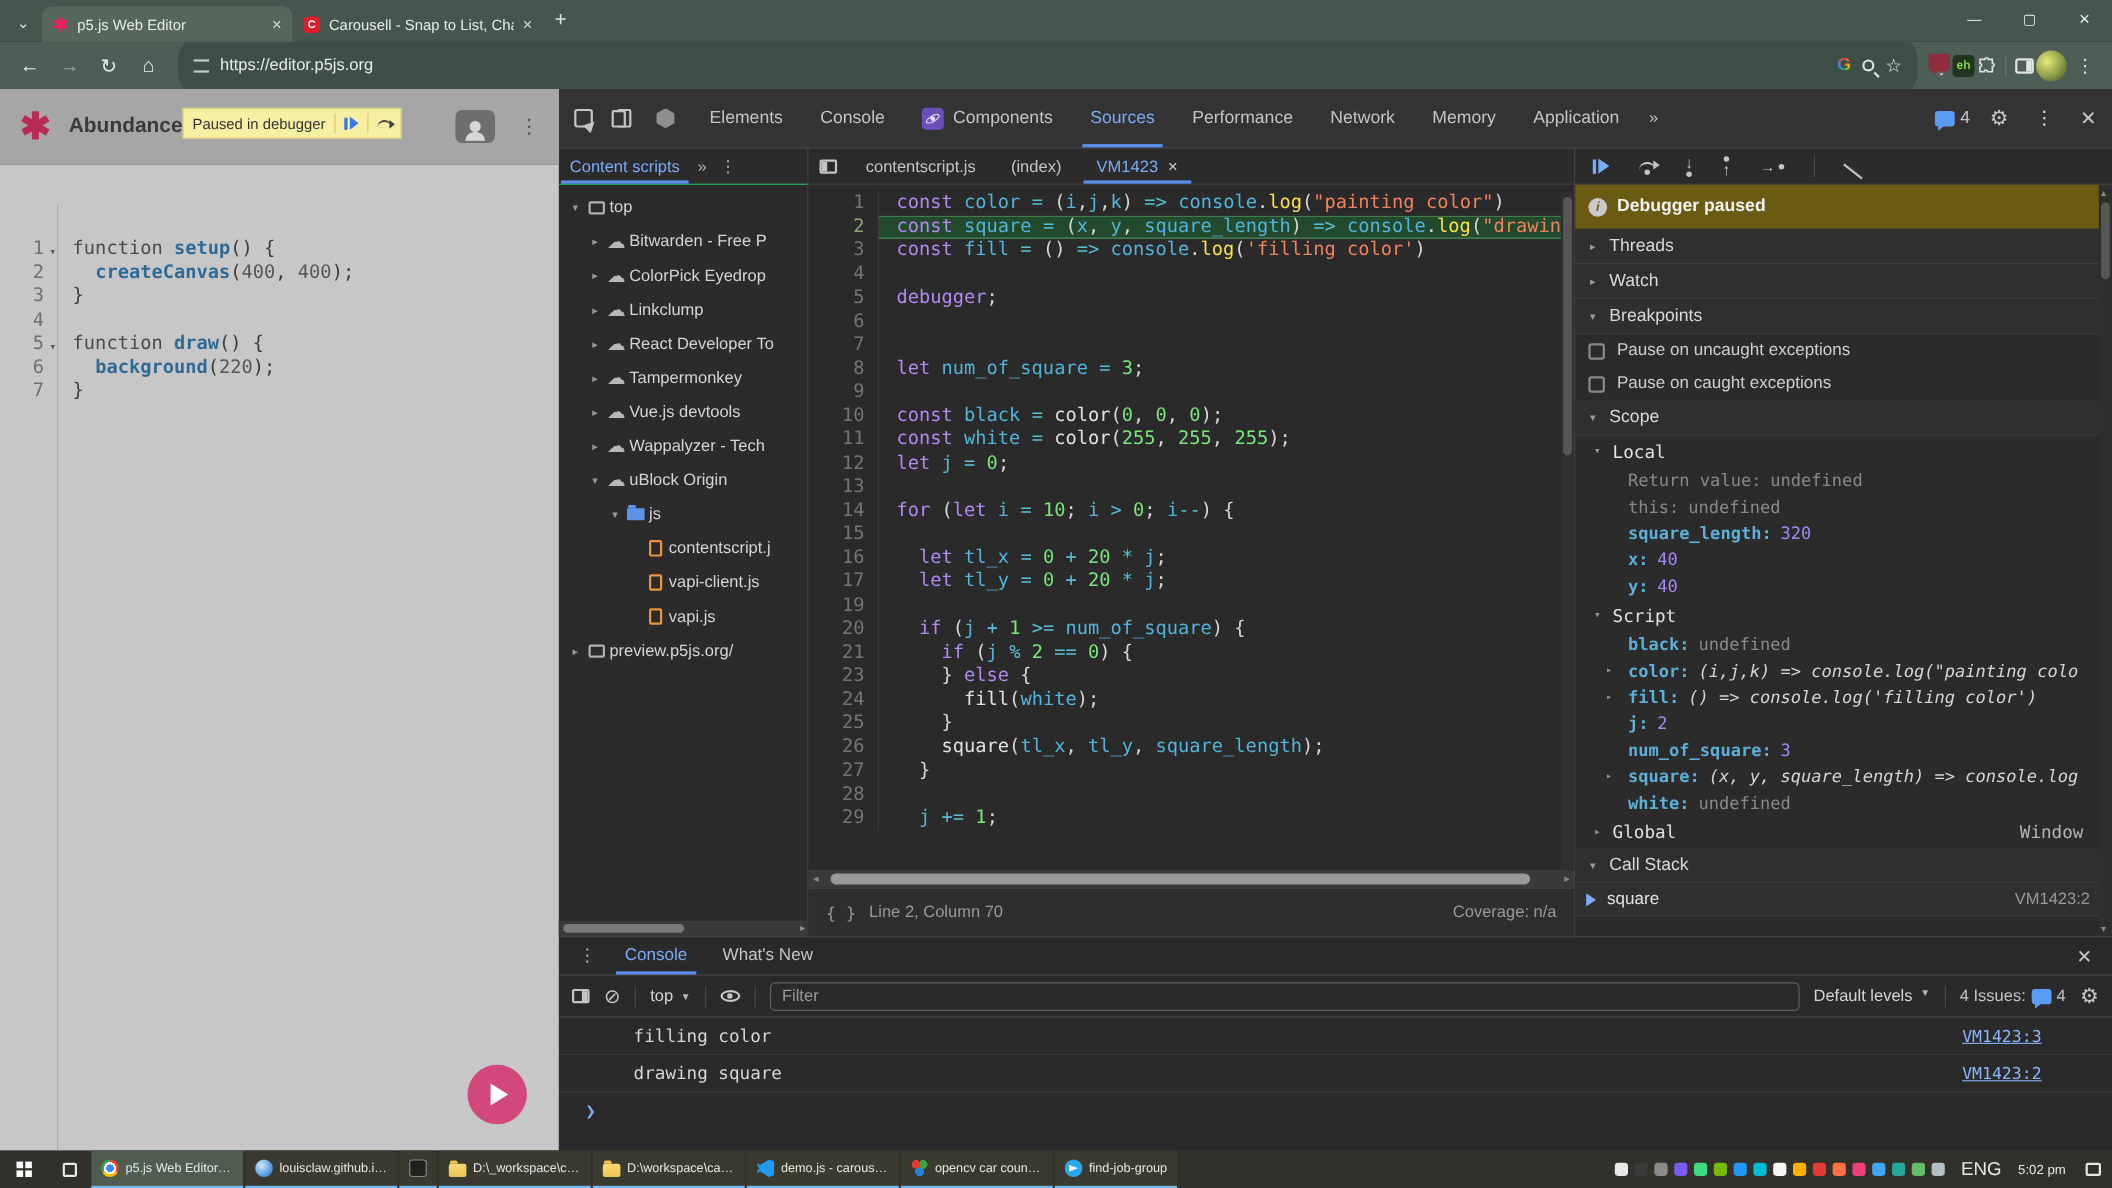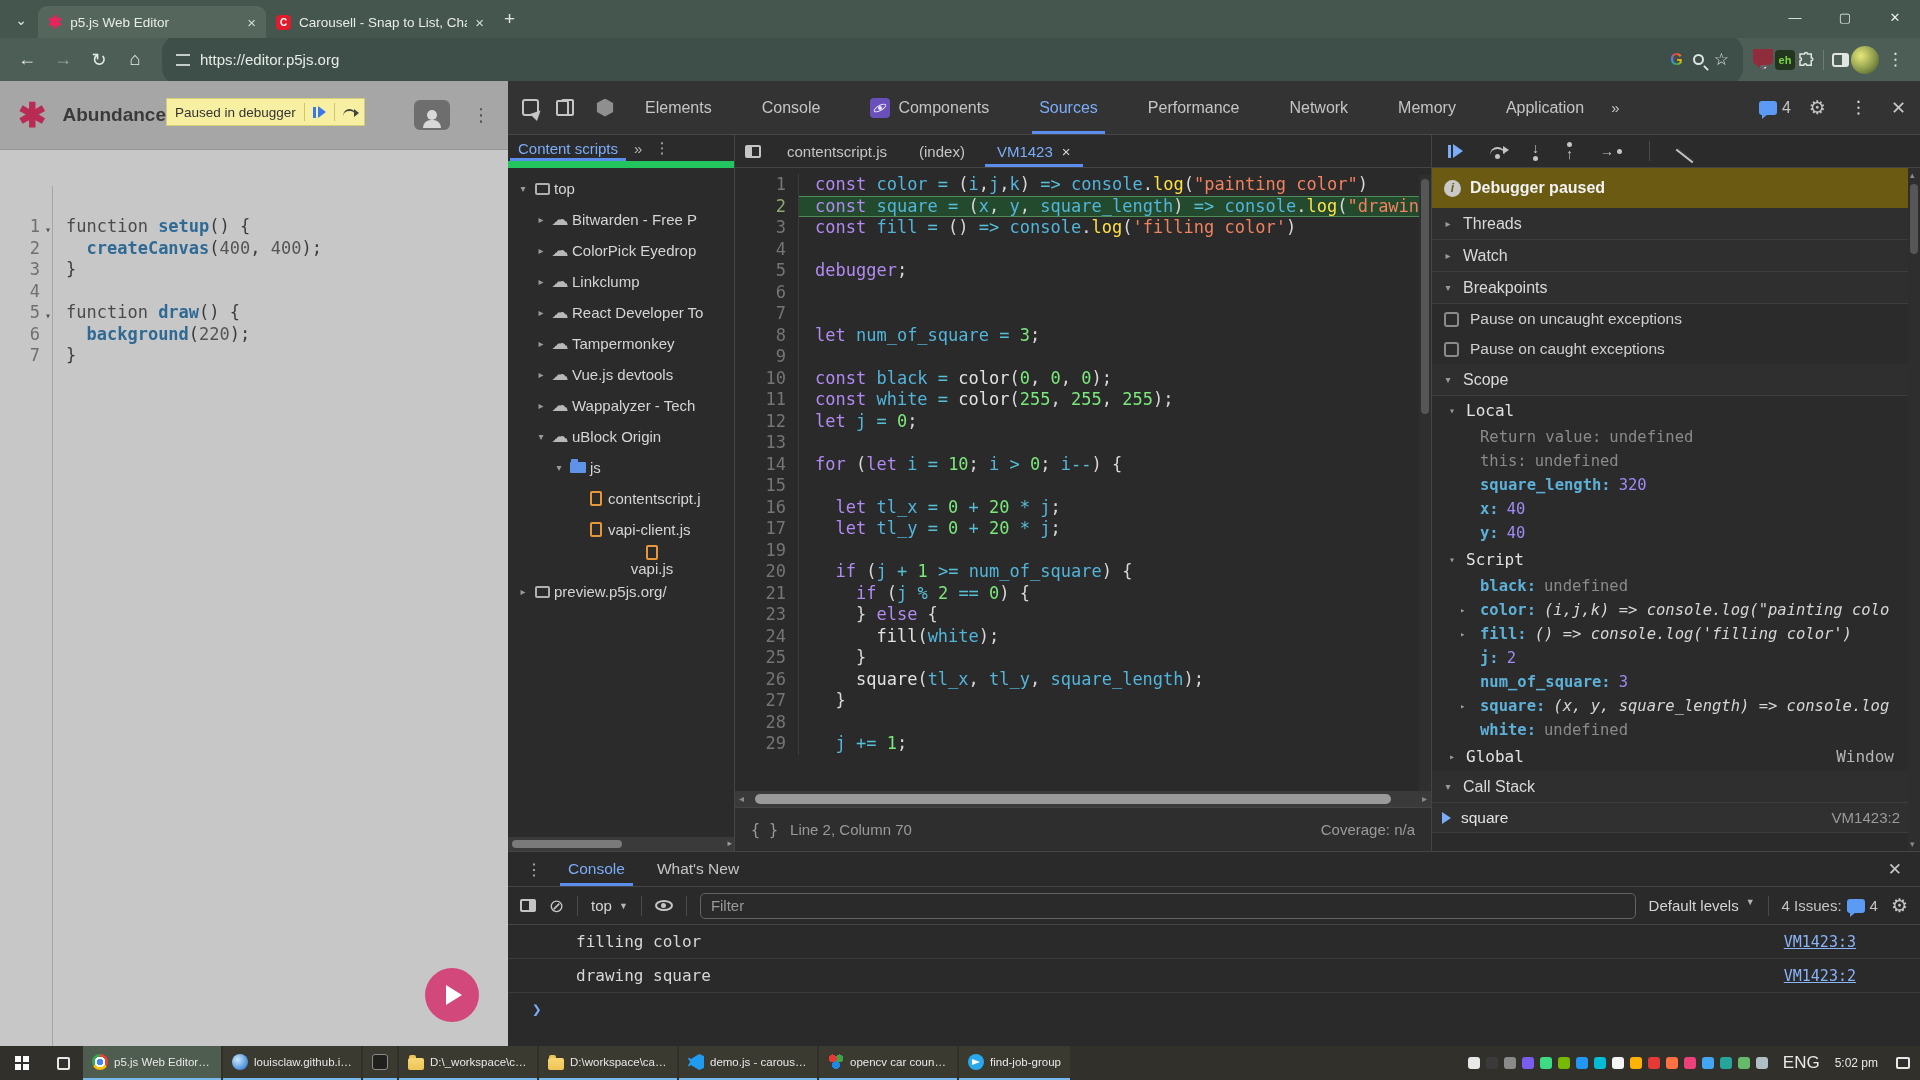--- a/index.html
+++ b/index.html
@@ -78,40 +78,40 @@
 
   
   .devtools{flex:1;display:flex;flex-direction:column;background:#2b2b2b;color:#c5c5c5;min-width:0;}
   .dt-topbar{height:54px;background:#333;border-bottom:1px solid #474747;display:flex;align-items:stretch;font-size:16px;flex-shrink:0;}
   .topicons{display:flex;align-items:center;gap:22px;padding:0 14px;}
   .inspectic{width:17px;height:17px;border:2px solid #c5c5c5;border-radius:3px;position:relative;}
   .inspectic::after{content:'';position:absolute;right:-5px;bottom:-5px;border-top:10px solid #c5c5c5;border-left:5px solid transparent;border-right:5px solid transparent;transform:rotate(-135deg);}
   .deviceic{width:13px;height:17px;border:2px solid #c5c5c5;border-radius:2px;position:relative;}
   .deviceic::after{content:'';position:absolute;left:-7px;bottom:-2px;width:9px;height:12px;background:#333;border:2px solid #c5c5c5;border-radius:2px;}
   .hexic{width:18px;height:18px;background:#8f8f8f;clip-path:polygon(50% 0,95% 25%,95% 75%,50% 100%,5% 75%,5% 25%);}
-  .dt-tabs{display:flex;align-items:stretch;gap:16px;}
+  .dt-tabs{display:flex;align-items:stretch;gap:0;}
   .dt-tab{display:flex;align-items:center;gap:8px;padding:0 17px;color:#c5c5c5;position:relative;white-space:nowrap;}
   .dt-tab.active{color:#7cacf8;}
   .dt-tab.active::after{content:'';position:absolute;left:10px;right:10px;bottom:0;height:3px;background:#5c8ef0;}
   .reactic{width:20px;height:20px;background:#6b4fbb;border-radius:4px;position:relative;display:flex;align-items:center;justify-content:center;}
   .reactic .rring{width:14px;height:6px;border:1.5px solid #e8e8f8;border-radius:50%;transform:rotate(-30deg);}
   .reactic::after{content:'';position:absolute;width:4px;height:4px;border-radius:50%;background:#e8e8f8;}
   .moretabs{display:flex;align-items:center;color:#c5c5c5;padding:0 10px;font-size:15px;}
   .dt-topright{margin-left:auto;display:flex;align-items:center;gap:18px;padding-right:14px;}
   .issuewrap{display:flex;align-items:center;gap:5px;}
   .bubble{width:18px;height:14px;background:#5c9bf5;border-radius:3px;position:relative;}
   .bubble::after{content:'';position:absolute;left:3px;bottom:-4px;border-top:5px solid #5c9bf5;border-right:6px solid transparent;}
   .gear{font-size:19px;color:#c5c5c5;}
   .xclose{font-size:18px;color:#c5c5c5;}
 
   .dt-main{flex:1;display:flex;min-height:0;}
 
   
   .dt-sidebar{width:227px;border-right:1px solid #454545;display:flex;flex-direction:column;flex-shrink:0;font-size:15px;position:relative;}
-  .sb-head{height:33px;border-bottom:7px solid #22c55e;display:flex;align-items:stretch;flex-shrink:0;}
+  .sb-head{height:33px;border-bottom:1px solid #22c55e;display:flex;align-items:stretch;flex-shrink:0;}
   .sb-tab{display:flex;align-items:center;padding:0 10px;color:#7cacf8;position:relative;white-space:nowrap;}
   .sb-tab::after{content:'';position:absolute;left:2px;right:2px;bottom:0;height:3px;background:#5c8ef0;}
   .sb-more{display:flex;align-items:center;color:#b5b5b5;padding:0 6px;}
   .sb-kebab{display:flex;align-items:center;color:#b5b5b5;padding:0 6px;}
   .tree{flex:1;padding-top:5px;overflow:hidden;}
   .trow{height:31px;display:flex;align-items:center;white-space:nowrap;color:#d5d5d5;}
   .tarrow{width:14px;font-size:10px;color:#9a9a9a;text-align:center;flex-shrink:0;}
   .ticon{width:24px;flex-shrink:0;display:flex;align-items:center;justify-content:center;}
   .ic-cloud{color:#b8b8b8;font-size:17px;line-height:1;}
   .ic-frame{width:15px;height:12px;border:2px solid #b0b0b0;border-radius:2px;}
@@ -492,21 +492,21 @@
                 </span>
                 <span>contentscript.j</span>
               </div>
               <div class="trow" style="padding-left: 62px;">
                 <span class="tarrow"></span>
                 <span class="ticon">
                   <span class="ic-file"></span>
                 </span>
                 <span>vapi-client.js</span>
               </div>
-              <div class="trow" style="padding-left: 62px; flex-direction: column;">
+              <div class="trow" style="padding-left: 62px;">
                 <span class="tarrow"></span>
                 <span class="ticon">
                   <span class="ic-file"></span>
                 </span>
                 <span>vapi.js</span>
               </div>
               <div class="trow" style="padding-left: 8px;">
                 <span class="tarrow">▸</span>
                 <span class="ticon">
                   <span class="ic-frame"></span>

